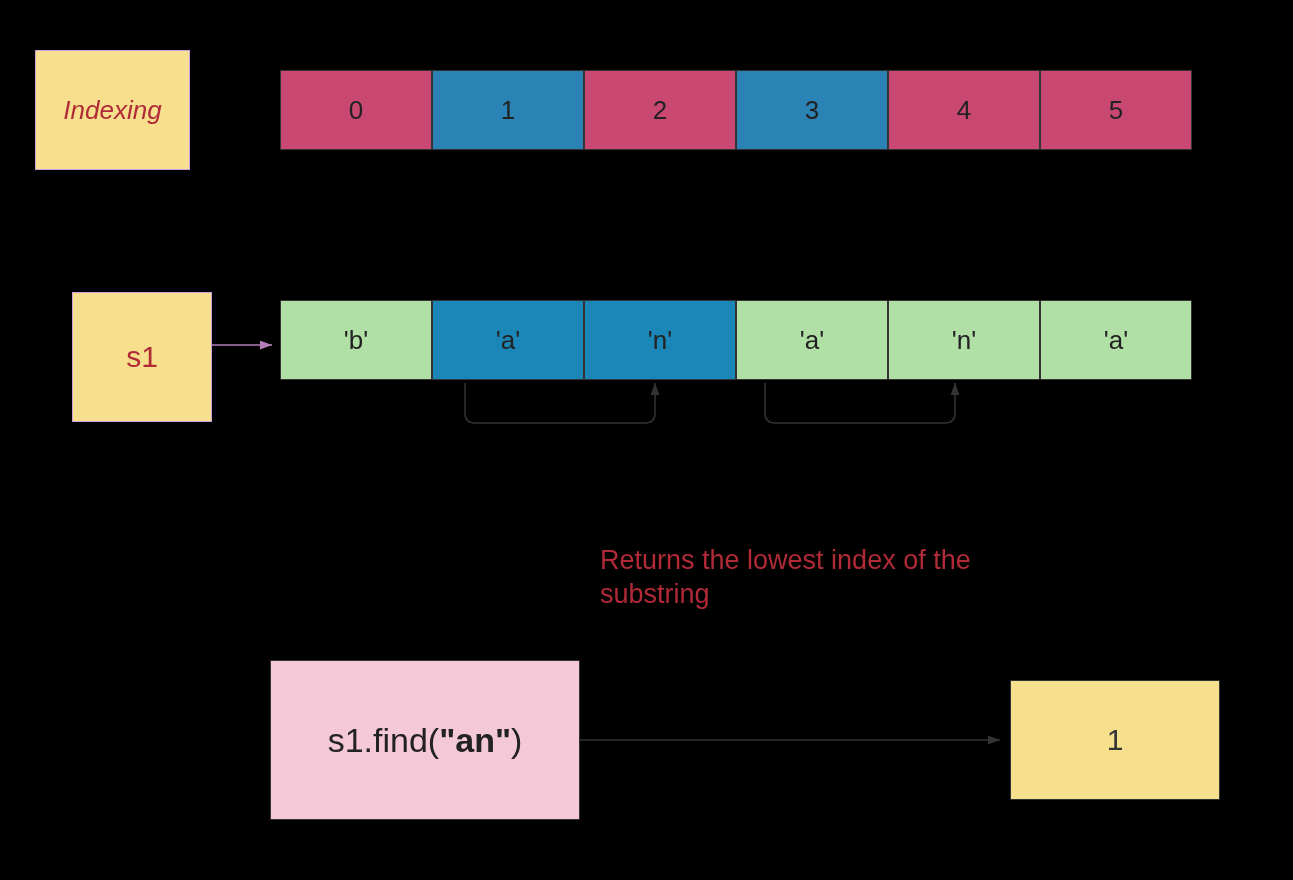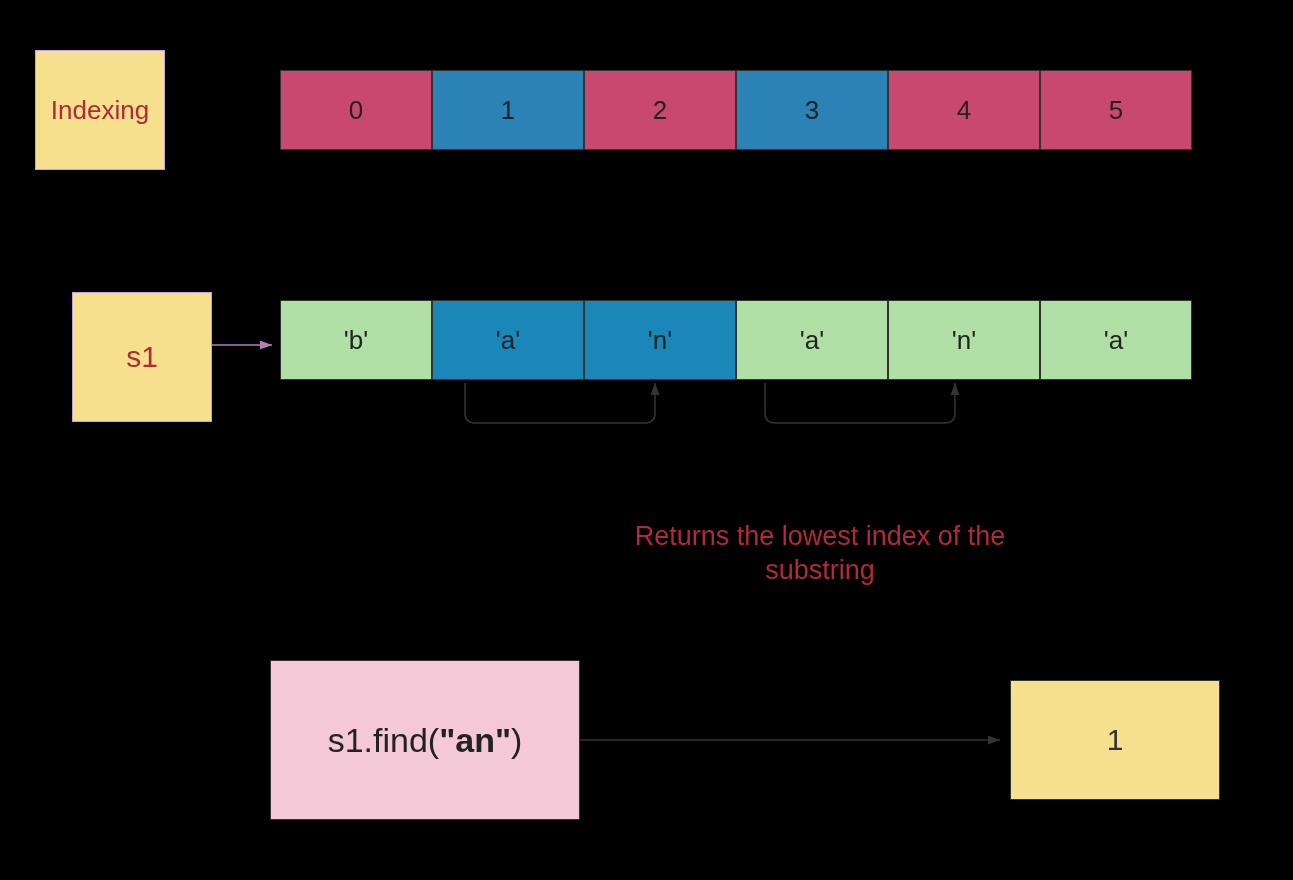--- a/index.html
+++ b/index.html
@@ -18,22 +18,23 @@
     justify-content: center;
     box-sizing: border-box;
   }
   .indexing-label {
     background: #f7e08d;
     border: 1px solid #c9a0dc;
     color: #b02a37;
     font-size: 26px;
     left: 35px;
     top: 50px;
-    width: 130px;
+    width: 155px;
     height: 120px;
+    font-style: italic;
   }
   .s1-label {
     background: #f7e08d;
     border: 1px solid #c9a0dc;
     color: #b02a37;
     font-size: 30px;
     left: 72px;
     top: 292px;
     width: 140px;
     height: 130px;
@@ -71,22 +72,23 @@
     justify-content: center;
     font-size: 26px;
     color: #222;
   }
   .green { background: #b1e0a6; }
   .blue2 { background: #1b87b9; }
   .caption {
     position: absolute;
     color: #b02a37;
     font-size: 27px;
-    text-align: center;
+    text-align: left;
     line-height: 1.25;
+    margin-top: 24px;
   }
   .find-box {
     background: #f5c8d7;
     border: 1px solid #333;
     font-size: 34px;
     color: #222;
     left: 270px;
     top: 660px;
     width: 310px;
     height: 160px;

